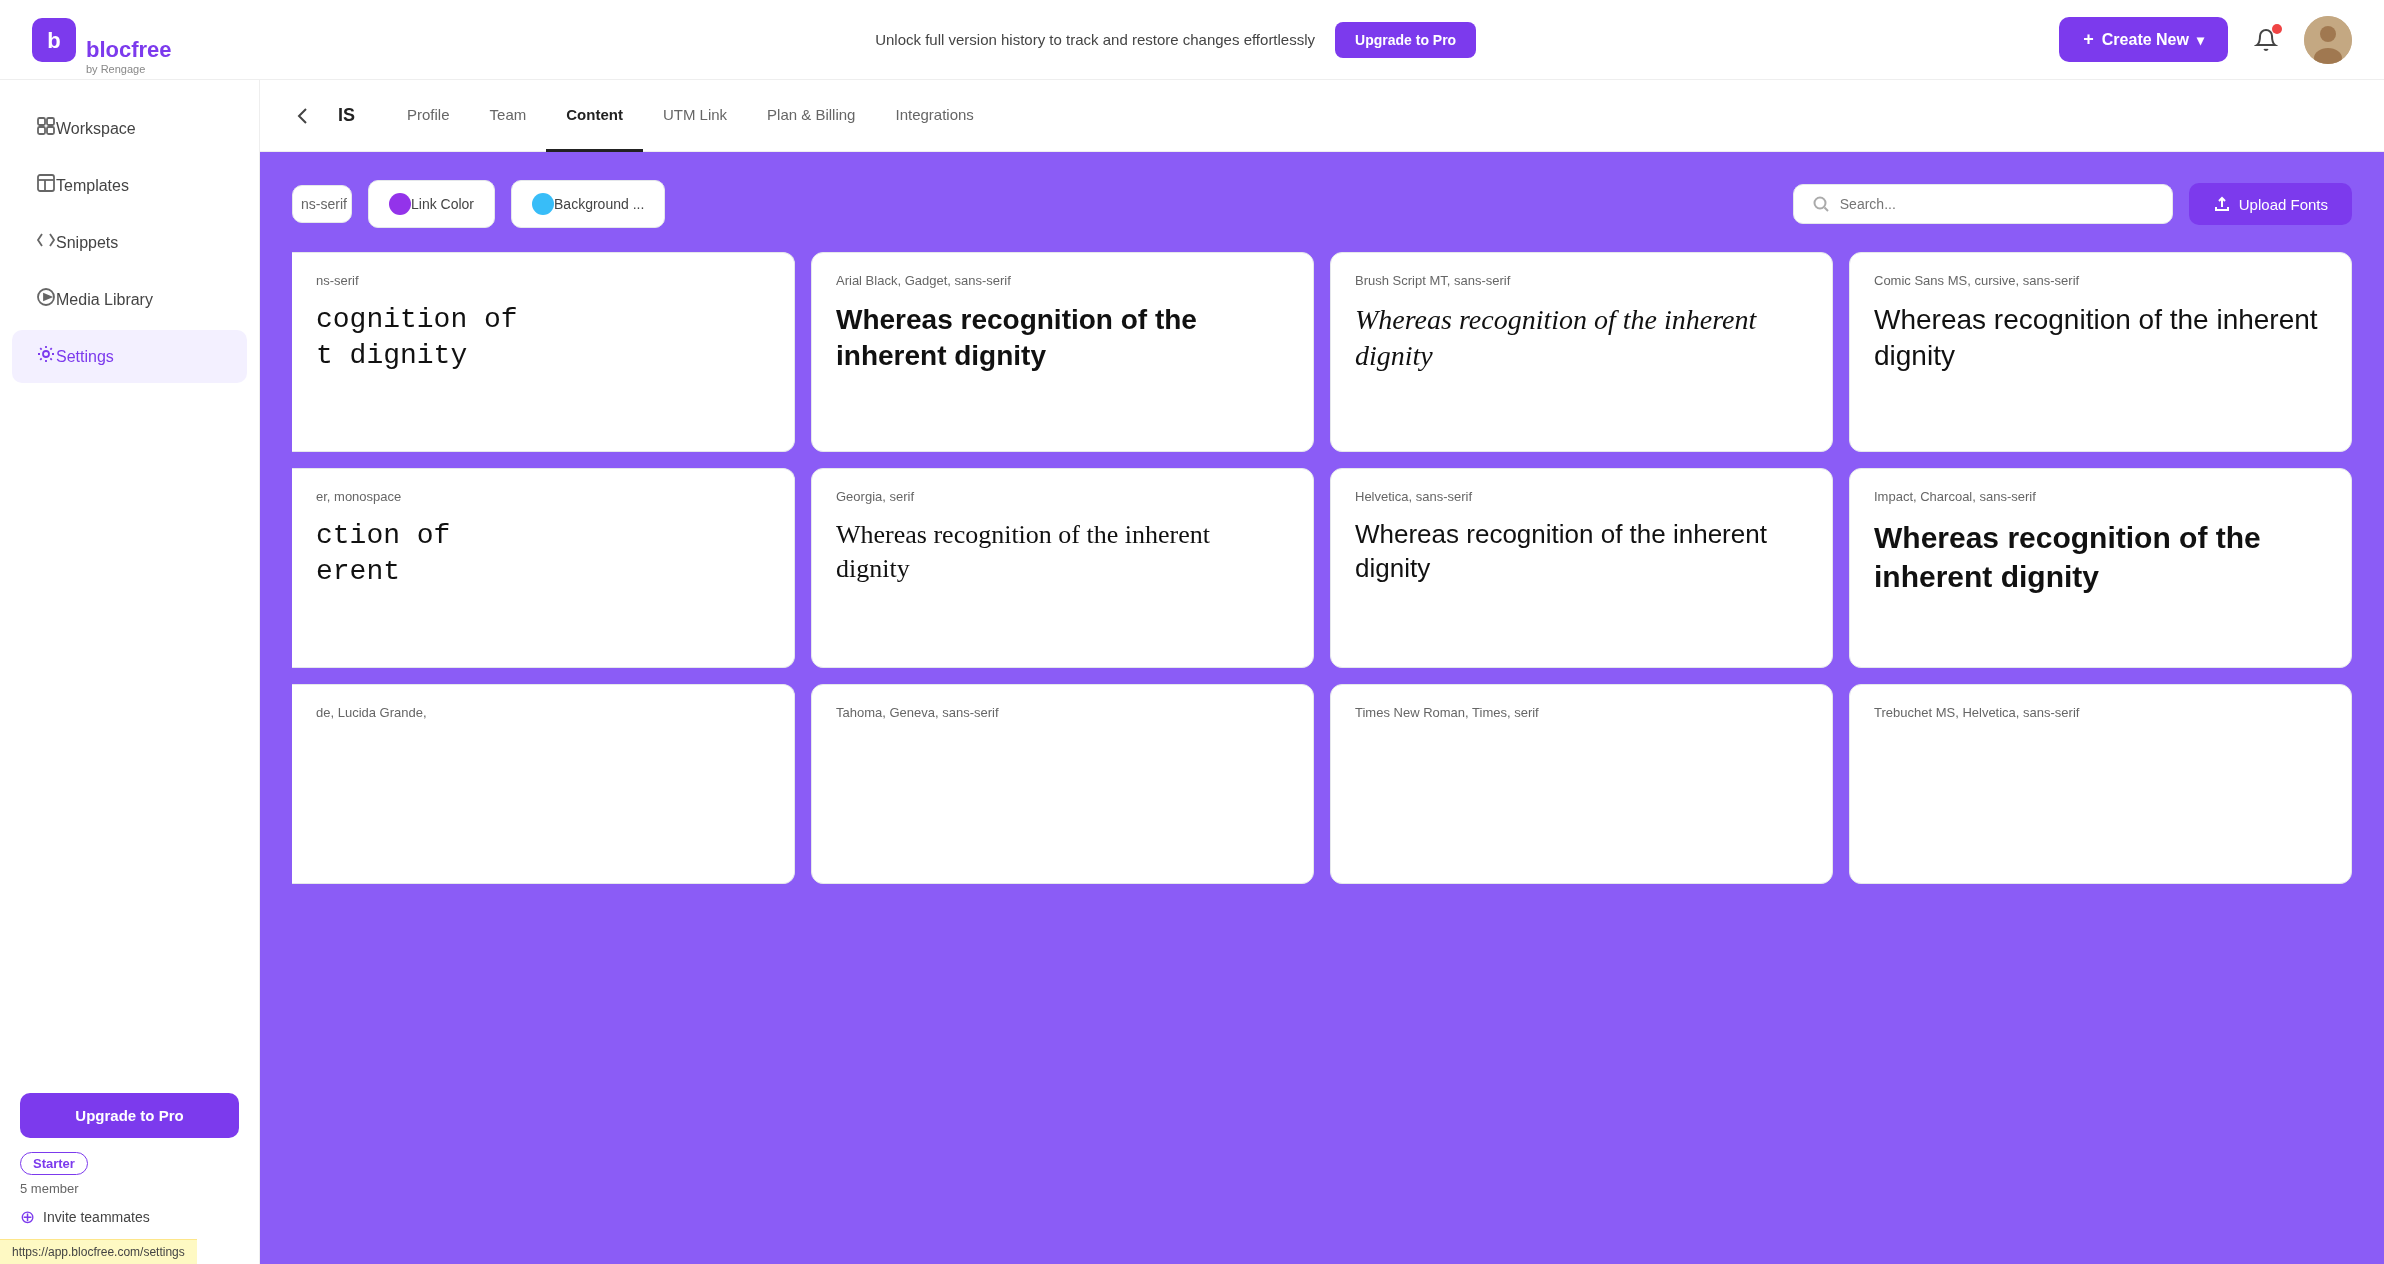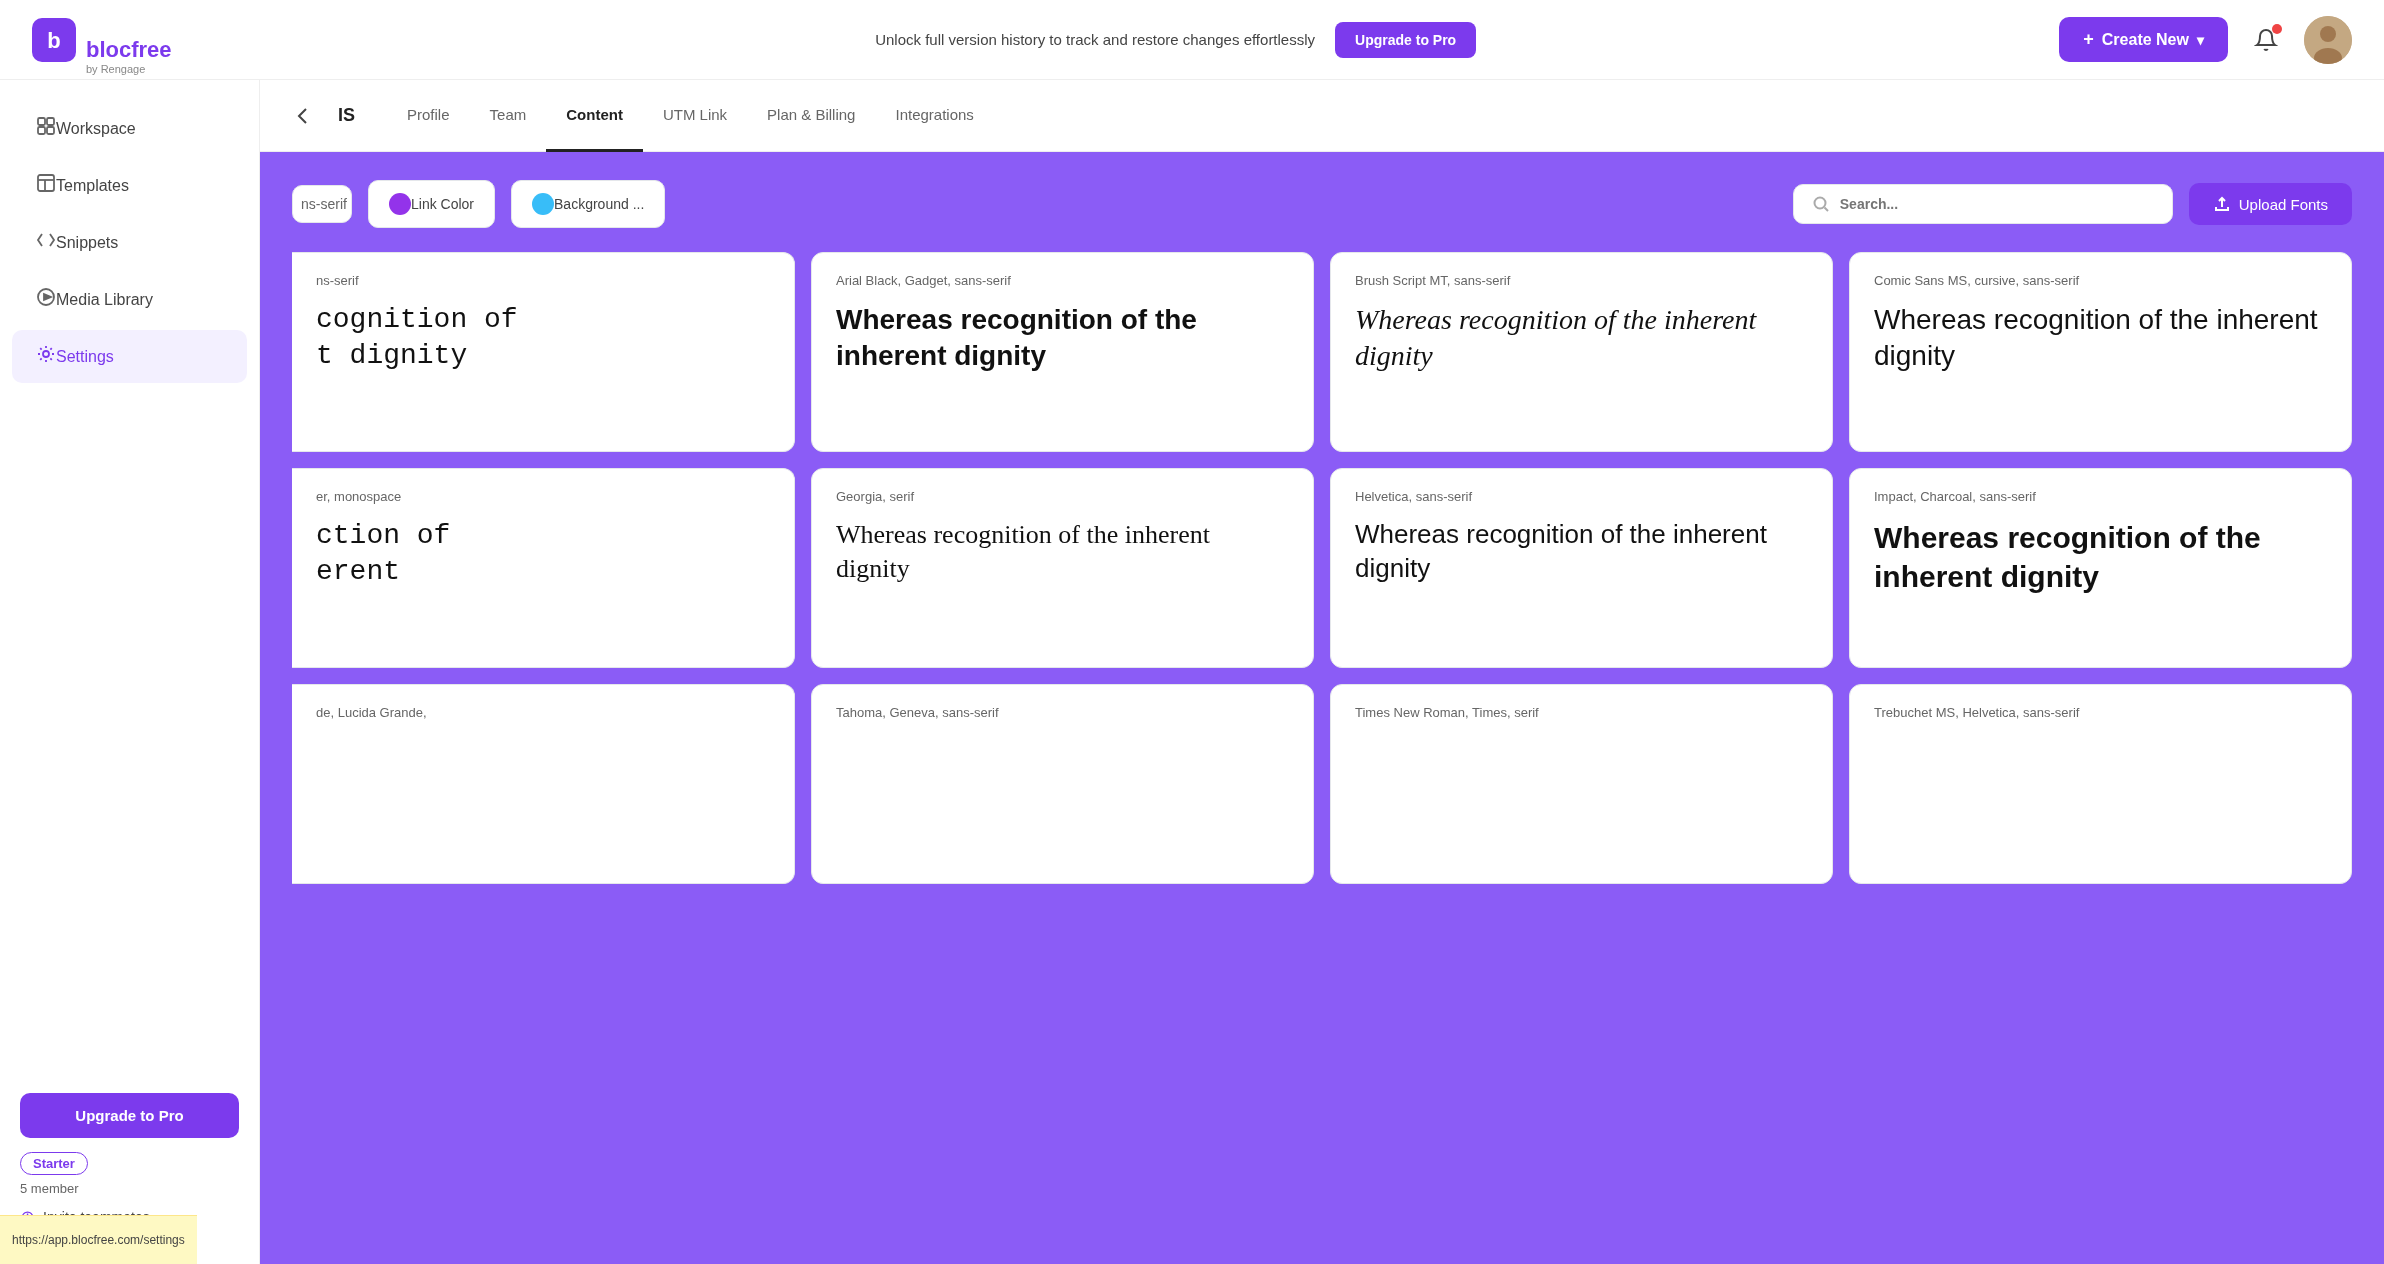--- a/index.html
+++ b/index.html
@@ -107,21 +107,20 @@
     }
     .color-dot { width: 22px; height: 22px; border-radius: 50%; }
     .search-box {
       flex: 1; display: flex; align-items: center; gap: 10px;
       background: #fff; border: 1.5px solid #e5e7eb; border-radius: 10px;
       padding: 10px 18px; margin-left: auto;
     }
     .search-input {
       border: none; outline: none; font-size: 14px; color: #888; flex: 1;
       background: transparent;
-      font-weight: bold;
     }
     .upload-fonts-btn {
       background: #7c3aed; color: #fff; border: none; border-radius: 10px;
       padding: 12px 24px; font-size: 15px; font-weight: 400; cursor: pointer;
       display: flex; align-items: center; gap: 8px; white-space: nowrap;
     }
 
     
     .fonts-grid {
       display: grid; grid-template-columns: repeat(4, 1fr); gap: 16px;
@@ -144,21 +143,21 @@
     .preview-courier { font-family: 'Courier New', Courier, monospace; }
     .preview-georgia { font-family: Georgia, serif; }
     .preview-helvetica { font-family: Helvetica, sans-serif; }
     .preview-impact { font-family: Impact, Charcoal, sans-serif; font-weight: 900; }
     .preview-tahoma { font-family: Tahoma, Geneva, sans-serif; }
     .preview-times { font-family: 'Times New Roman', Times, serif; }
     .preview-trebuchet { font-family: 'Trebuchet MS', Helvetica, sans-serif; }
 
     .tooltip-url {
       position: fixed; bottom: 0; left: 0;
-      background: #fef9c3; color: #444; font-size: 12px; padding: 17px 12px;
+      background: #fef9c3; color: #444; font-size: 12px; padding: 5px 12px;
       border-top: 1px solid #fde68a; z-index: 200;
     }
   </style>
 </head>
 <body>
 
 <header class="header">
   <div class="logo-area">
     <svg class="logo-icon" viewBox="0 0 44 44" fill="none" xmlns="http://www.w3.org/2000/svg">
       <rect width="44" height="44" rx="10" fill="#7c3aed"></rect>

